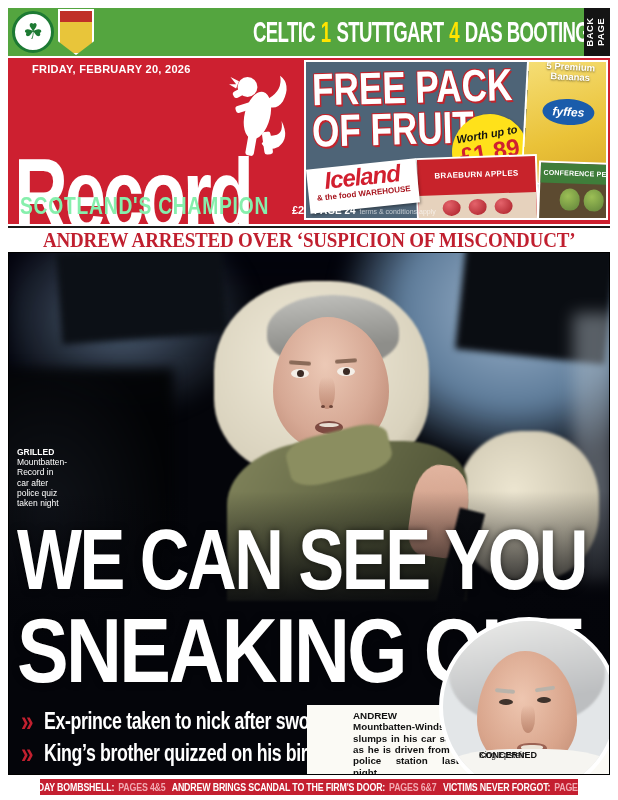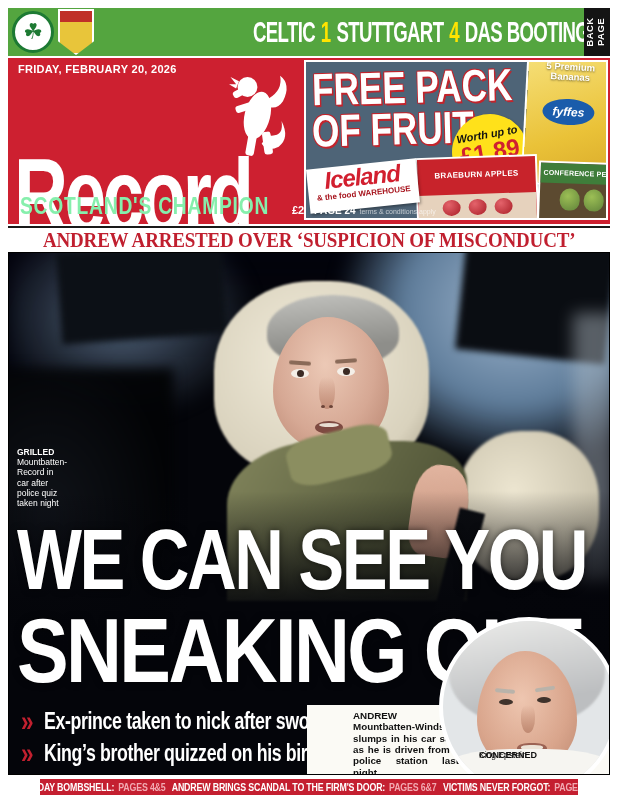--- a/index.html
+++ b/index.html
@@ -21,21 +21,21 @@
           letter-spacing:-1px;}
   .banner-text .cond{transform:scaleX(.62);transform-origin:center;}
   .banner-text .score{color:#ffe400;padding:0 2px;}
   .backpage{position:absolute;right:0;top:0;width:26px;height:48px;background:#141414;}
   .backpage .rot{position:absolute;left:-11px;top:11px;width:48px;height:26px;
           transform:rotate(-90deg);color:#fff;font-weight:800;font-size:9.5px;line-height:11px;
           text-align:center;letter-spacing:.5px;}
 
   
   .masthead{position:absolute;left:8px;top:58px;width:602px;height:166px;background:#cd2030;overflow:hidden;}
-  .m-date{position:absolute;left:10px;top:5px;color:#fff;font-weight:800;font-size:11px;letter-spacing:.3px;}
+  .m-date{position:absolute;left:24px;top:5px;color:#fff;font-weight:800;font-size:11px;letter-spacing:.3px;}
   .m-title{position:absolute;left:6px;color:#fff;font-weight:800;font-size:104px;line-height:.8;
            letter-spacing:-5px;}
   .m-title .cond{transform:scaleX(.72);}
   .m-t1{top:22px;} .m-t2{top:96px;}
   .m-lion{position:absolute;left:212px;top:12px;width:72px;height:88px;}
   .m-tagline{position:absolute;left:12px;bottom:4px;color:#86efac;font-weight:800;font-size:24px;letter-spacing:1px;}
   .m-tagline .cond{transform:scaleX(.8);}
   .m-price{position:absolute;left:284px;bottom:8px;color:#fff;font-weight:700;font-size:11px;}
 
   

